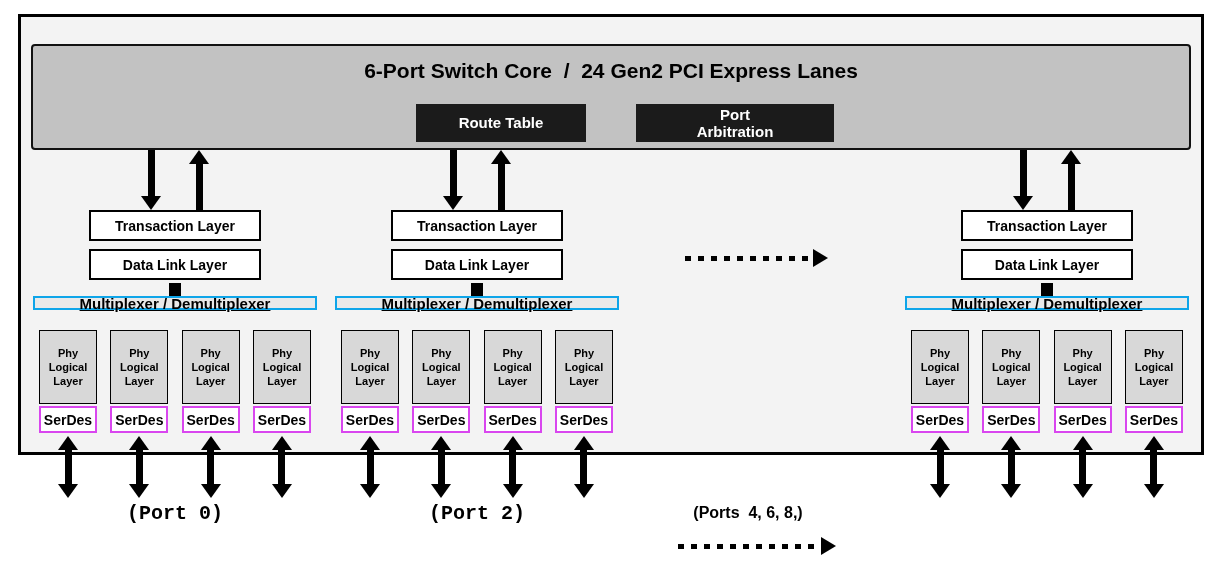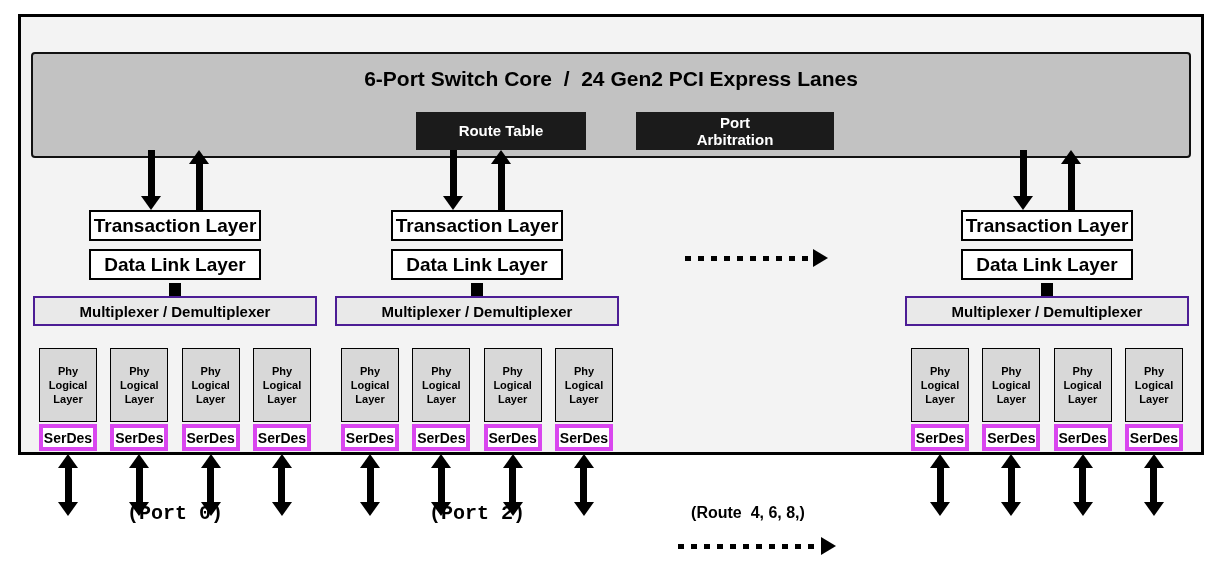--- a/index.html
+++ b/index.html
@@ -5,21 +5,21 @@
   * { margin:0; padding:0; box-sizing:border-box; }
   html,body { background:#fff; }
   body { font-family:"Liberation Sans","DejaVu Sans",sans-serif; color:#000; }
 
   .canvas { position:relative; width:1221px; height:575px; background:#fff; overflow:hidden; }
 
   .outer { position:absolute; left:18px; top:14px; width:1186px; height:441px;
            border:3px solid #000; background:#f3f3f3; }
 
   .corebar { position:absolute; left:31px; top:44px; width:1160px; height:106px;
-             background:#c2c2c2; border:2px solid #111; border-radius:4px;margin-top:8px; }
+             background:#c2c2c2; border:2px solid #111; border-radius:4px; }
   .core-title { position:absolute; top:13px; left:0; width:100%; text-align:center;
                 font-size:21px; font-weight:bold; white-space:pre; }
   .core-block { position:absolute; top:58px; height:38px; background:#1b1b1b; color:#fff;
                 font-weight:bold; font-size:15px; display:flex; align-items:center;
                 justify-content:center; text-align:center; white-space:pre-line; line-height:1.15; }
   #blk-frame { left:169px; width:192px; }
   #blk-route { left:383px; width:170px; }
   #blk-arb   { left:603px; width:198px; }
   #blk-sched { left:818px; width:169px; }
 
@@ -31,34 +31,34 @@
   .varrow { display:flex; flex-direction:column; align-items:center; width:20px; }
   .varrow.abs { position:absolute; }
   .varrow .shaft { width:7px; flex:1; background:#000; }
   .tri-up   { width:0; height:0; border-left:10px solid transparent; border-right:10px solid transparent; border-bottom:14px solid #000; }
   .tri-down { width:0; height:0; border-left:10px solid transparent; border-right:10px solid transparent; border-top:14px solid #000; }
   .arr-down { left:calc(50% - 34px); top:0; height:60px; }
   .arr-up   { left:calc(50% + 14px); top:0; height:60px; }
 
   .layer-box { position:absolute; left:50%; transform:translateX(-50%); width:172px; height:31px;
                background:#fff; border:2px solid #000; display:flex; align-items:center;
-               justify-content:center; font-size:19px; font-weight:bold; }
+               justify-content:center; font-size:14px; font-weight:bold; }
   .tl-box { top:60px; }
   .dl-box { top:99px; }
   .connector { position:absolute; top:133px; left:calc(50% - 6px); width:12px; height:13px; background:#000; }
-  .mux-box { position:absolute; top:146px; left:0; width:100%; height:30px; background:#e9e9e9;
-             border:2px solid #4c1d95; display:flex; align-items:center; justify-content:center;
-             font-size:15px; font-weight:bold; }
-
-  .phy-row { position:absolute; top:198px; left:6px; right:6px; display:flex; justify-content:space-between; }
+  .mux-box { position:absolute; top:146px; left:0; width:100%; height:14px; background:#e9e9e9;
+             border:2px solid #0ea5e9; display:flex; align-items:center; justify-content:center;
+             font-size:15px; font-weight:bold;text-decoration:underline; }
+
+  .phy-row { position:absolute; top:180px; left:6px; right:6px; display:flex; justify-content:space-between; }
   .phy-unit { width:58px; display:flex; flex-direction:column; align-items:center; }
   .phy-box { width:100%; height:74px; background:#d8d8d8; border:1.5px solid #000;
              display:flex; align-items:center; justify-content:center; text-align:center;
              font-size:11px; font-weight:bold; line-height:1.3; white-space:pre-line; }
-  .serdes-box { width:100%; height:27px; background:#fff; border:4px solid #d946ef; margin-top:2px;
+  .serdes-box { width:100%; height:27px; background:#fff; border:2px solid #d946ef; margin-top:2px;
                 display:flex; align-items:center; justify-content:center; font-size:14px; font-weight:bold; }
   .lane-arrow { height:62px; margin-top:3px; }
 
   .port-label { position:absolute; top:352px; left:0; width:100%; text-align:center;
                 font-size:20px; font-weight:bold; white-space:pre;font-family:Liberation Mono, monospace; }
 
   .dash-arrow { position:absolute; display:flex; align-items:center; height:18px; }
   .dashes { flex:1; height:5px; background:repeating-linear-gradient(90deg,#000 0 6px,transparent 6px 13px); }
   .dash-head { width:0; height:0; border-top:9px solid transparent; border-bottom:9px solid transparent; border-left:15px solid #000; }
   #dash-mid    { left:685px; top:249px; width:143px; }
@@ -264,20 +264,20 @@
           </div>
       </div>
     </div>
   </div>
 
   <div class="dash-arrow" id="dash-mid">
     <div class="dashes"></div>
     <div class="dash-head"></div>
   </div>
 
-  <div class="more-ports">(Route  4, 6, 8,)</div>
+  <div class="more-ports">(Ports  4, 6, 8,)</div>
 
   <div class="dash-arrow" id="dash-bottom">
     <div class="dashes"></div>
     <div class="dash-head"></div>
   </div>
 
 </div>
 
 </body></html>

